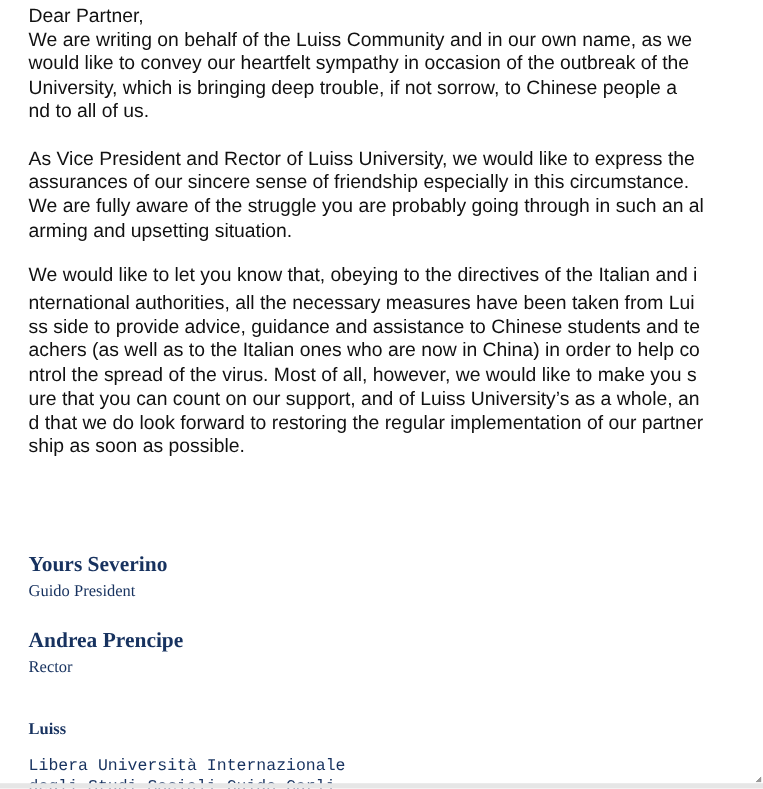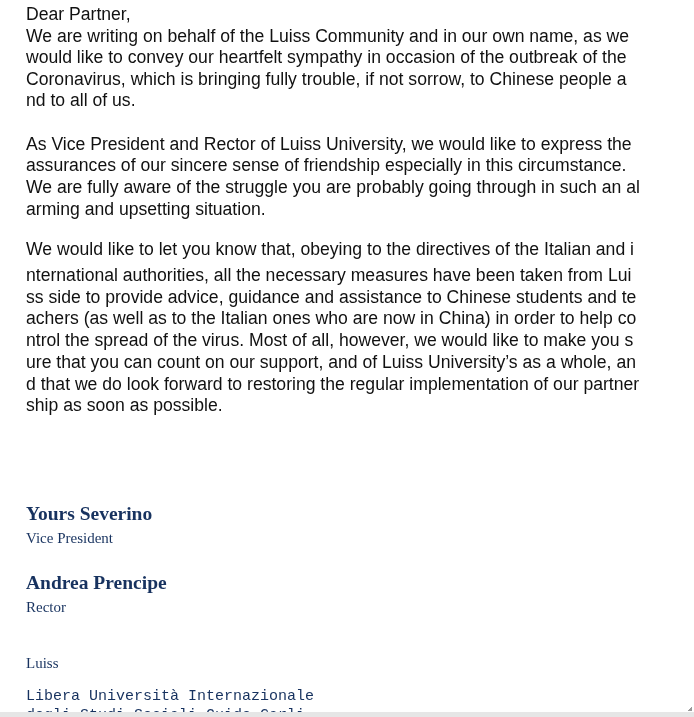--- a/index.html
+++ b/index.html
@@ -13,40 +13,40 @@
   .sig-name {
     position: absolute; left: 26px; white-space: nowrap;
     font-family: "Liberation Serif", serif; font-weight: bold; font-size: 19.5px; color: #17325f;
   }
   .sig-title {
     position: absolute; left: 26px; white-space: nowrap;
     font-family: "Liberation Serif", serif; font-size: 15px; color: #17325f;
   }
   .org-name {
     position: absolute; left: 26px; white-space: nowrap;
-    font-family: "Liberation Serif", serif; font-weight: normal; font-size: 15px; color: #17325f;
+    font-family: "Liberation Serif", serif; font-weight: bold; font-size: 15px; color: #17325f;
   }
   .org-line {
     position: absolute; left: 26px; white-space: nowrap;
     font-family: Liberation Mono, monospace; font-size: 15px; color: #17325f; margin-top: 13px;
   }
   .bottom-bar { position: absolute; left: 0; top: 712px; width: 694px; height: 5px; background: #e6e6e6; }
   .resize-grip { position: absolute; right: 2px; top: 706px; width: 5px; height: 5px;
     background: linear-gradient(135deg, transparent 50%, #9a9a9a 50%); }
 </style>
 </head>
 <body>
 
 <div class="page">
   <div class="line" style="top:3px">Dear Partner,</div>
 
   <div>
     <div class="line" style="top:25px">We are writing on behalf of the Luiss Community and in our own name, as we</div>
     <div class="line" style="top:46px">would like to convey our heartfelt sympathy in occasion of the outbreak of the</div>
-    <div class="line" style="top:68px">Coronavirus, which is bringing fully trouble, if not sorrow, to Chinese people a</div>
+    <div class="line" style="top:68px">University, which is bringing deep trouble, if not sorrow, to Chinese people a</div>
     <div class="line" style="top:89px">nd to all of us.</div>
   </div>
 
   <div>
     <div class="line" style="top:133px">As Vice President and Rector of Luiss University, we would like to express the</div>
     <div class="line" style="top:154px">assurances of our sincere sense of friendship especially in this circumstance.</div>
     <div class="line" style="top:176px">We are fully aware of the struggle you are probably going through in such an al</div>
     <div class="line" style="top:198px">arming and upsetting situation.</div>
   </div>
 
@@ -57,21 +57,21 @@
     <div class="line" style="top:307px">achers (as well as to the Italian ones who are now in China) in order to help co</div>
     <div class="line" style="top:329px">ntrol the spread of the virus. Most of all, however, we would like to make you s</div>
     <div class="line" style="top:351px">ure that you can count on our support, and of Luiss University’s as a whole, an</div>
     <div class="line" style="top:373px">d that we do look forward to restoring the regular implementation of our partner</div>
     <div class="line" style="top:394px">ship as soon as possible.</div>
   </div>
 
 
   <div>
     <div class="sig-name" style="top:503px">Yours Severino</div>
-    <div class="sig-title" style="top:530px">Vice President</div>
+    <div class="sig-title" style="top:530px">Guido President</div>
     <div class="sig-name" style="top:572px">Andrea Prencipe</div>
     <div class="sig-title" style="top:599px">Rector</div>
   </div>
 
   <div>
     <div class="org-name" style="top:655px">Luiss</div>
     <div class="org-line" style="top:675px">Libera Università Internazionale</div>
     <div class="org-line" style="top:694px">degli Studi Sociali Guido Carli</div>
   </div>
 </div>

